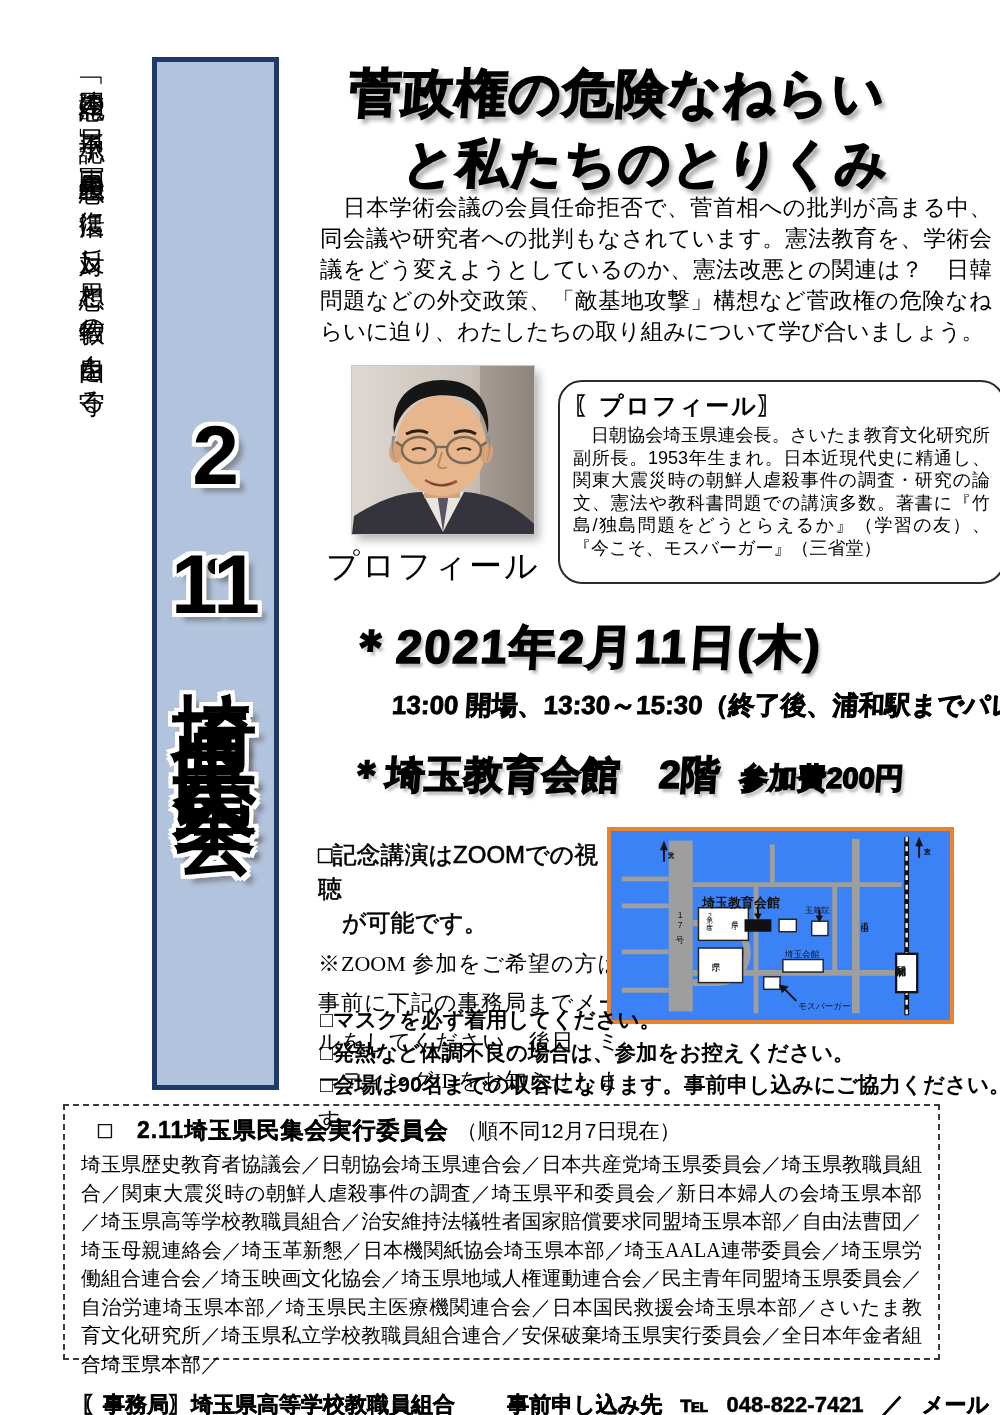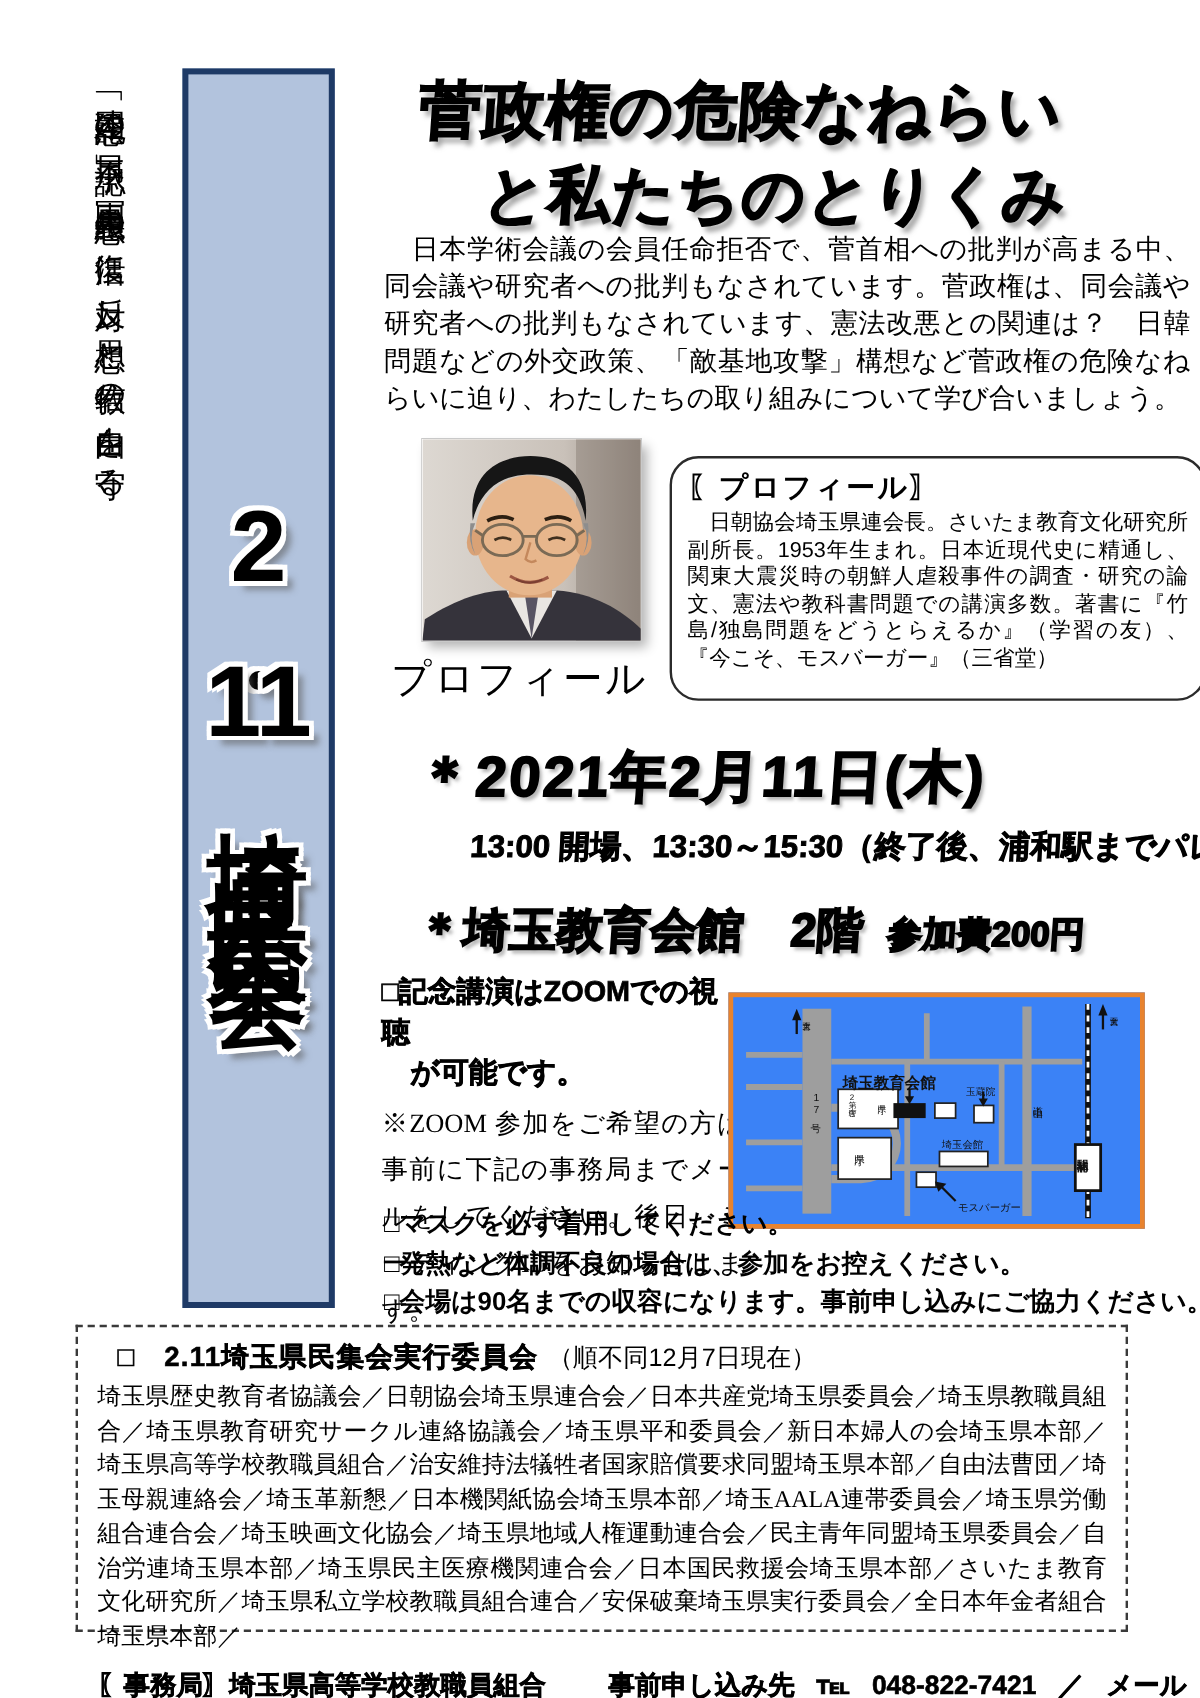--- a/index.html
+++ b/index.html
@@ -63,21 +63,21 @@
     position:absolute;left:392px;top:688px;font-size:26px;font-weight:900;
     -webkit-text-stroke:0.8px #000;white-space:nowrap;transform:skewX(-3deg);
   }
   .venue-line{
     position:absolute;left:345px;top:748px;font-size:39px;white-space:nowrap;
     text-shadow:3px 4px 3px rgba(150,150,150,.7);
   }
   .venue-line .fee{font-size:29px;margin-left:20px;}
   
   .zoom-block{position:absolute;left:318px;top:810px;width:302px;}
-  .zoom-heading{font-size:24px;font-weight:700;line-height:1.42;white-space:pre-line;-webkit-text-stroke:0.6px #000;}
+  .zoom-heading{font-size:24px;font-weight:400;line-height:1.42;white-space:pre-line;margin-top:28px;-webkit-text-stroke:0.6px #000;}
   .zoom-note{
     font-family:"Liberation Serif","DejaVu Serif",serif;
     font-size:22px;line-height:39px;text-align:justify;margin-top:4px;
   }
   
   .map-box{
     position:absolute;left:607px;top:827px;width:347px;height:197px;
     border:4px solid #e8832e;box-sizing:border-box;background:#3b82f6;
   }
   .map-box svg{display:block;width:100%;height:100%;}
@@ -110,21 +110,21 @@
 
   <div class="banner">
     <div class="banner-text"><span class="upright">2</span><span>・</span><span class="tcy">11</span><span>埼玉県民集会</span></div>
   </div>
 
   <div class="title pop">
     <div>菅政権の危険なねらい</div>
     <div class="line2">と私たちのとりくみ</div>
   </div>
 
-  <div class="intro">　日本学術会議の会員任命拒否で、菅首相への批判が高まる中、同会議や研究者への批判もなされています。菅政権は、同会議や研究者への批判もなされています、憲法改悪との関連は？　日韓問題などの外交政策、「敵基地攻撃」構想など菅政権の危険なねらいに迫り、わたしたちの取り組みについて学び合いましょう。</div>
+  <div class="intro">　日本学術会議の会員任命拒否で、菅首相への批判が高まる中、同会議や研究者への批判もなされています。憲法教育を、学術会議をどう変えようとしているのか、憲法改悪との関連は？　日韓問題などの外交政策、「敵基地攻撃」構想など菅政権の危険なねらいに迫り、わたしたちの取り組みについて学び合いましょう。</div>
 
   <div class="photo">
     <svg viewBox="0 0 182 168">
       <defs>
         <linearGradient id="pbg" x1="0" y1="0" x2="1" y2="0">
           <stop offset="0" stop-color="#ddd8d2"></stop>
             <stop offset="0.65" stop-color="#c9c1b9"></stop>
             <stop offset="1" stop-color="#968b82"></stop>
         </linearGradient>
       </defs>
@@ -239,21 +239,21 @@
     <div>□マスクを必ず着用してください。</div>
     <div>□発熱など体調不良の場合は、参加をお控えください。</div>
     <div>□会場は90名までの収容になります。事前申し込みにご協力ください。</div>
   </div>
 
   <div class="committee">
     <div class="committee-head">
       <span class="committee-heading">□　2.11埼玉県民集会実行委員会</span>
       <span class="committee-note">（順不同12月7日現在）</span>
     </div>
-    <div class="committee-members">埼玉県歴史教育者協議会／日朝協会埼玉県連合会／日本共産党埼玉県委員会／埼玉県教職員組合／埼玉県教育研究サークル連絡協議会／埼玉県平和委員会／新日本婦人の会埼玉県本部／埼玉県高等学校教職員組合／治安維持法犠牲者国家賠償要求同盟埼玉県本部／自由法曹団／埼玉母親連絡会／埼玉革新懇／日本機関紙協会埼玉県本部／埼玉AALA連帯委員会／埼玉県労働組合連合会／埼玉映画文化協会／埼玉県地域人権運動連合会／民主青年同盟埼玉県委員会／自治労連埼玉県本部／埼玉県民主医療機関連合会／日本国民救援会埼玉県本部／さいたま教育文化研究所／埼玉県私立学校教職員組合連合／安保破棄埼玉県実行委員会／全日本年金者組合埼玉県本部／</div>
+    <div class="committee-members">埼玉県歴史教育者協議会／日朝協会埼玉県連合会／日本共産党埼玉県委員会／埼玉県教職員組合／関東大震災時の朝鮮人虐殺事件の調査／埼玉県平和委員会／新日本婦人の会埼玉県本部／埼玉県高等学校教職員組合／治安維持法犠牲者国家賠償要求同盟埼玉県本部／自由法曹団／埼玉母親連絡会／埼玉革新懇／日本機関紙協会埼玉県本部／埼玉AALA連帯委員会／埼玉県労働組合連合会／埼玉映画文化協会／埼玉県地域人権運動連合会／民主青年同盟埼玉県委員会／自治労連埼玉県本部／埼玉県民主医療機関連合会／日本国民救援会埼玉県本部／さいたま教育文化研究所／埼玉県私立学校教職員組合連合／安保破棄埼玉県実行委員会／全日本年金者組合埼玉県本部／</div>
     <div class="footer-line">
       <span>〖事務局〗埼玉県高等学校教職員組合</span>
       <span class="gap-l">事前申し込み先</span>
       <span class="gap-s">℡</span>
       <span class="gap-s">048-822-7421</span>
       <span class="gap-s">／</span>
       <span class="gap-s">メール</span>
       
     </div>
   </div>

